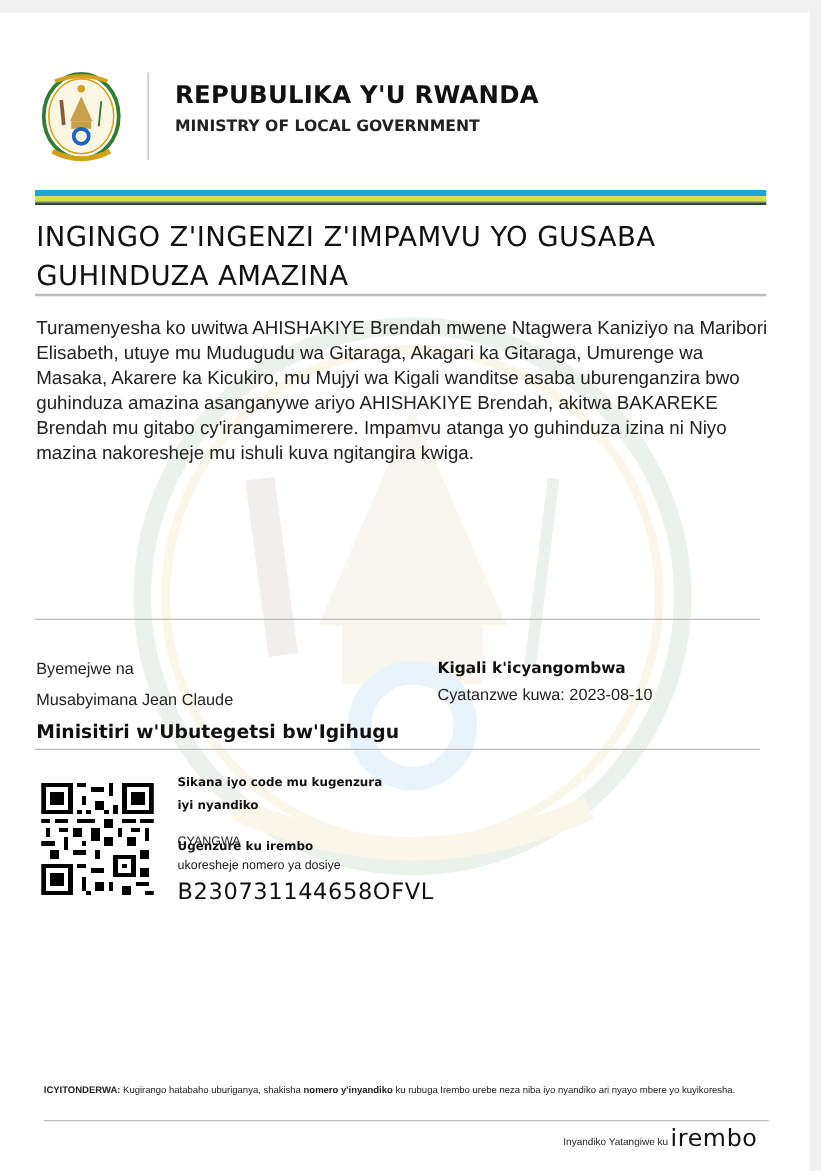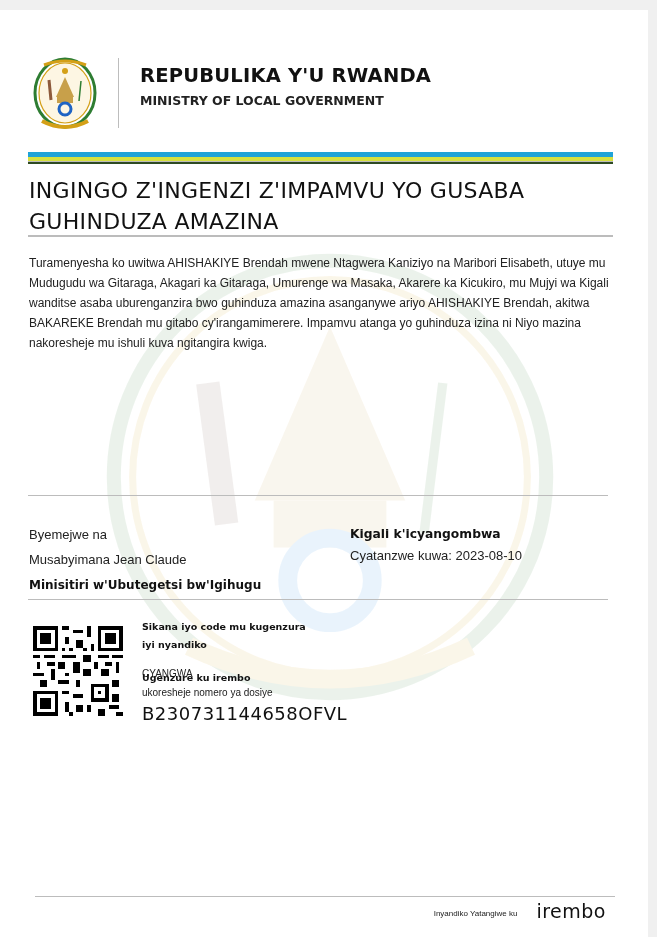--- a/index.html
+++ b/index.html
@@ -33,43 +33,43 @@
   .flag .yellow { background: #d6e040; }
   .flag .green { background: #2e4a22; }
   .hr { position: absolute; left: 28px; height: 1px; background: #bcbcbc; }
   .title {
     position: absolute; left: 29px; top: 165px; width: 590px;
     font-size: 22px; font-weight: normal; line-height: 31px;
     font-family: "DejaVu Sans", sans-serif; letter-spacing: 0.3px; color: #111;
   }
   .body-text {
     position: absolute; left: 29px; top: 243px; width: 585px;
-    font-size: 12px; line-height: 20.1px; color: #222;
+    font-size: 15px; line-height: 20.1px; color: #222;
   }
   .sig-left { position: absolute; left: 29px; top: 516px; font-size: 13px; color: #222; }
   .sig-left div { height: 25px; line-height: 18px; }
-  .sig-left .bold { font-weight: bold; font-family: "DejaVu Sans", sans-serif; font-size: 12px; color: #111; }
+  .sig-left .bold { font-weight: bold; font-family: "DejaVu Sans", sans-serif; font-size: 15px; color: #111; }
   .sig-right { position: absolute; left: 350px; top: 515px; font-size: 13px; color: #222; }
   .sig-right div { height: 22px; line-height: 18px; }
   .sig-right .bold { font-weight: bold; font-family: "DejaVu Sans", sans-serif; font-size: 12.3px; color: #111; }
   .qr { position: absolute; left: 33px; top: 616px; width: 90px; height: 90px; }
   .verify { position: absolute; left: 142px; top: 611px; font-size: 10px; color: #222; }
   .verify .b { font-weight: bold; font-family: "DejaVu Sans", sans-serif; font-size: 9.5px; color: #111; }
   .verify .l1 { position: absolute; top: 0; white-space: nowrap; }
   .verify .l2 { position: absolute; top: 18px; white-space: nowrap; }
   .verify .l3 { position: absolute; top: 47px; white-space: nowrap; }
   .verify .l4 { position: absolute; top: 51px; white-space: nowrap; }
   .verify .l5 { position: absolute; top: 66px; white-space: nowrap; }
   .verify .code {
     position: absolute; top: 82px; white-space: nowrap; font-size: 18px;
     font-family: "DejaVu Sans", sans-serif; letter-spacing: 0.5px; color: #111;
   }
   .note { position: absolute; left: 35px; top: 854px; width: 560px; font-size: 7.6px; line-height: 15px; color: #222; }
   .note b { font-weight: bold; }
-  .issued { position: absolute; right: 42px; top: 892px; display: flex; align-items: flex-end; gap: 19px; }
+  .issued { position: absolute; right: 42px; top: 892px; display: flex; align-items: flex-end; gap: 2px; }
   .issued-label { font-size: 8px; color: #222; padding-bottom: 2px; }
   .irembo-logo { font-size: 19px; color: #111; font-family: "DejaVu Sans", sans-serif; letter-spacing: 0.5px; line-height: 18px; text-align: center; }
 </style>
 </head>
 <body>
 
 <div class="page">
 
   <svg class="watermark" viewBox="0 0 100 100">
     <circle cx="50" cy="50" r="46" fill="none" stroke="#2e7d32" stroke-width="3"></circle>
@@ -188,20 +188,23 @@
 
   <div class="verify">
     <div class="l1 b">Sikana iyo code mu kugenzura</div>
     <div class="l2 b">iyi nyandiko</div>
     <div class="l3">CYANGWA</div>
     <div class="l4 b">Ugenzure ku irembo</div>
     <div class="l5">ukoresheje nomero ya dosiye</div>
     <div class="code">B230731144658OFVL</div>
   </div>
 
+  <div class="note">
+    <b>ICYITONDERWA:</b><span> Kugirango hatabaho uburiganya, shakisha </span><b>nomero y'inyandiko</b><span> ku rubuga Irembo urebe neza niba iyo nyandiko ari nyayo mbere yo kuyikoresha.</span>
+  </div>
 
   <div class="hr" style="top:886px;left:35px;width:580px;"></div>
 
   <div class="issued">
     <span class="issued-label">Inyandiko Yatangiwe ku</span>
     <span class="irembo-logo">irembo</span>
   </div>
 </div>
 
 </body></html>

